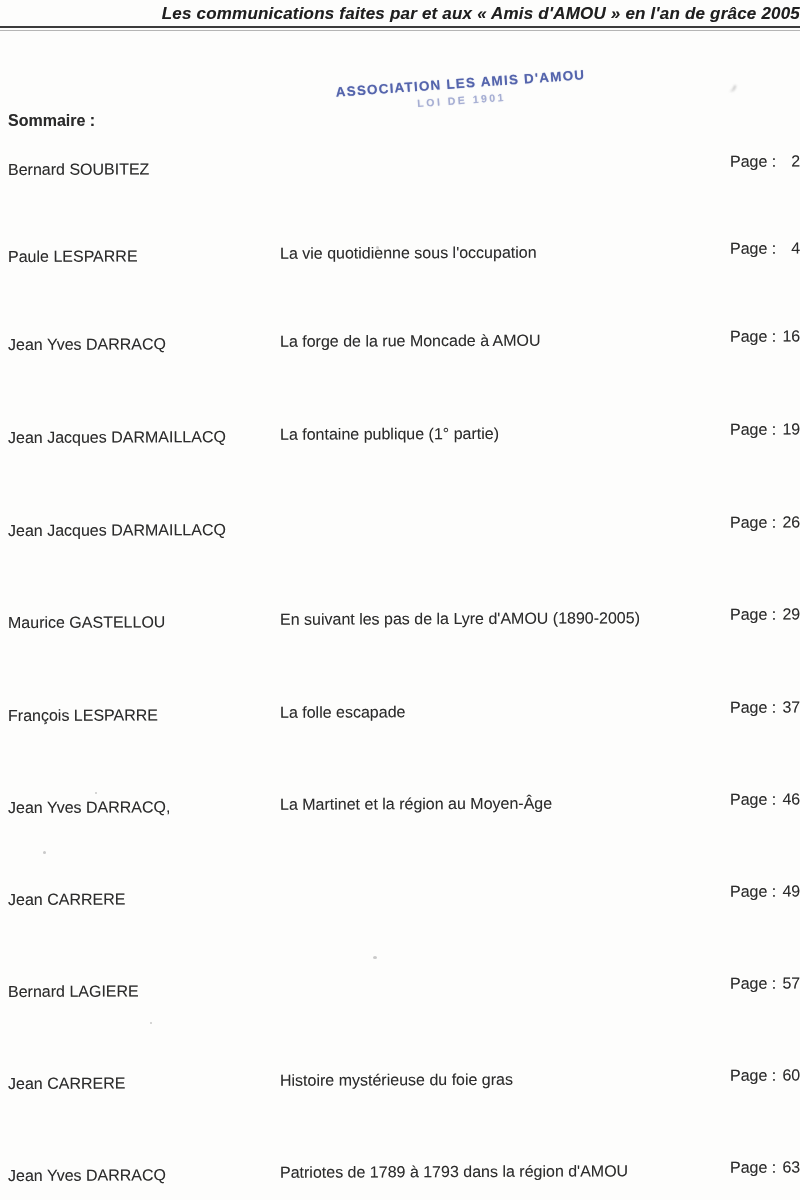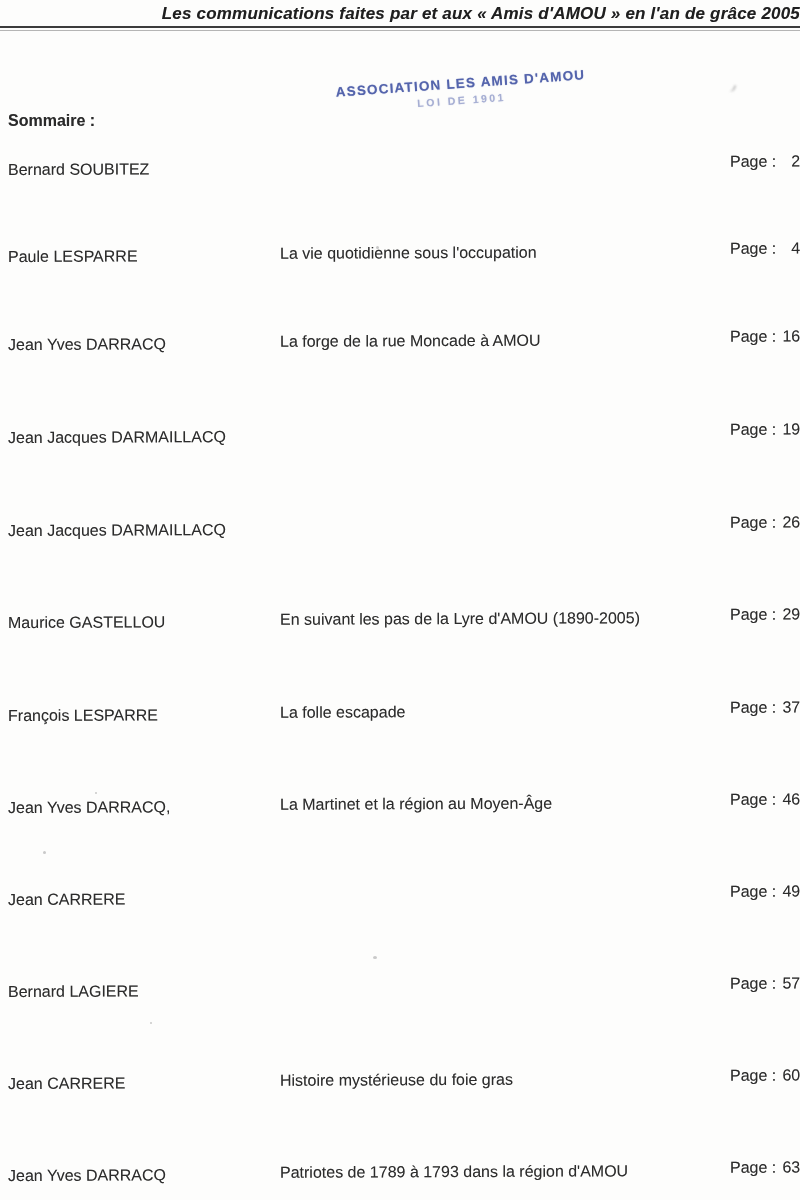--- a/index.html
+++ b/index.html
@@ -79,20 +79,21 @@
   </div>
 
   <div class="toc-row" style="top:335px">
     <span class="toc-author">Jean Yves DARRACQ</span>
     <span class="toc-title">La forge de la rue Moncade à AMOU</span>
     <span class="toc-page"><span>Page :</span><span class="toc-pnum">16</span></span>
   </div>
 
   <div class="toc-row" style="top:428px">
     <span class="toc-author">Jean Jacques DARMAILLACQ</span>
+    <span class="toc-title">La fontaine publique (1° partie)</span>
     <span class="toc-page"><span>Page :</span><span class="toc-pnum">19</span></span>
   </div>
 
   <div class="toc-row" style="top:521px">
     <span class="toc-author">Jean Jacques DARMAILLACQ</span>
     <span class="toc-page"><span>Page :</span><span class="toc-pnum">26</span></span>
   </div>
 
   <div class="toc-row" style="top:613px">
     <span class="toc-author">Maurice GASTELLOU</span>

